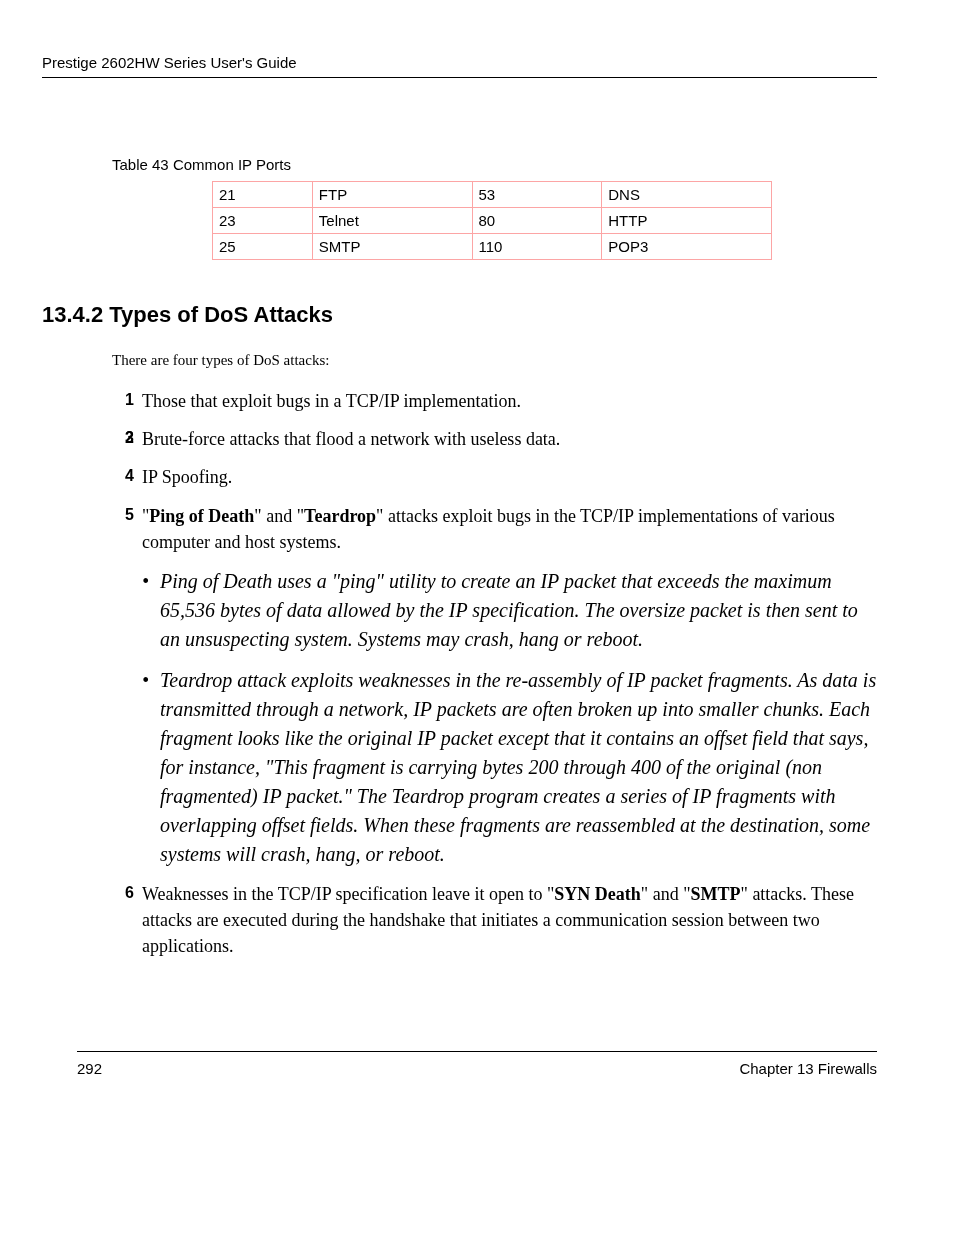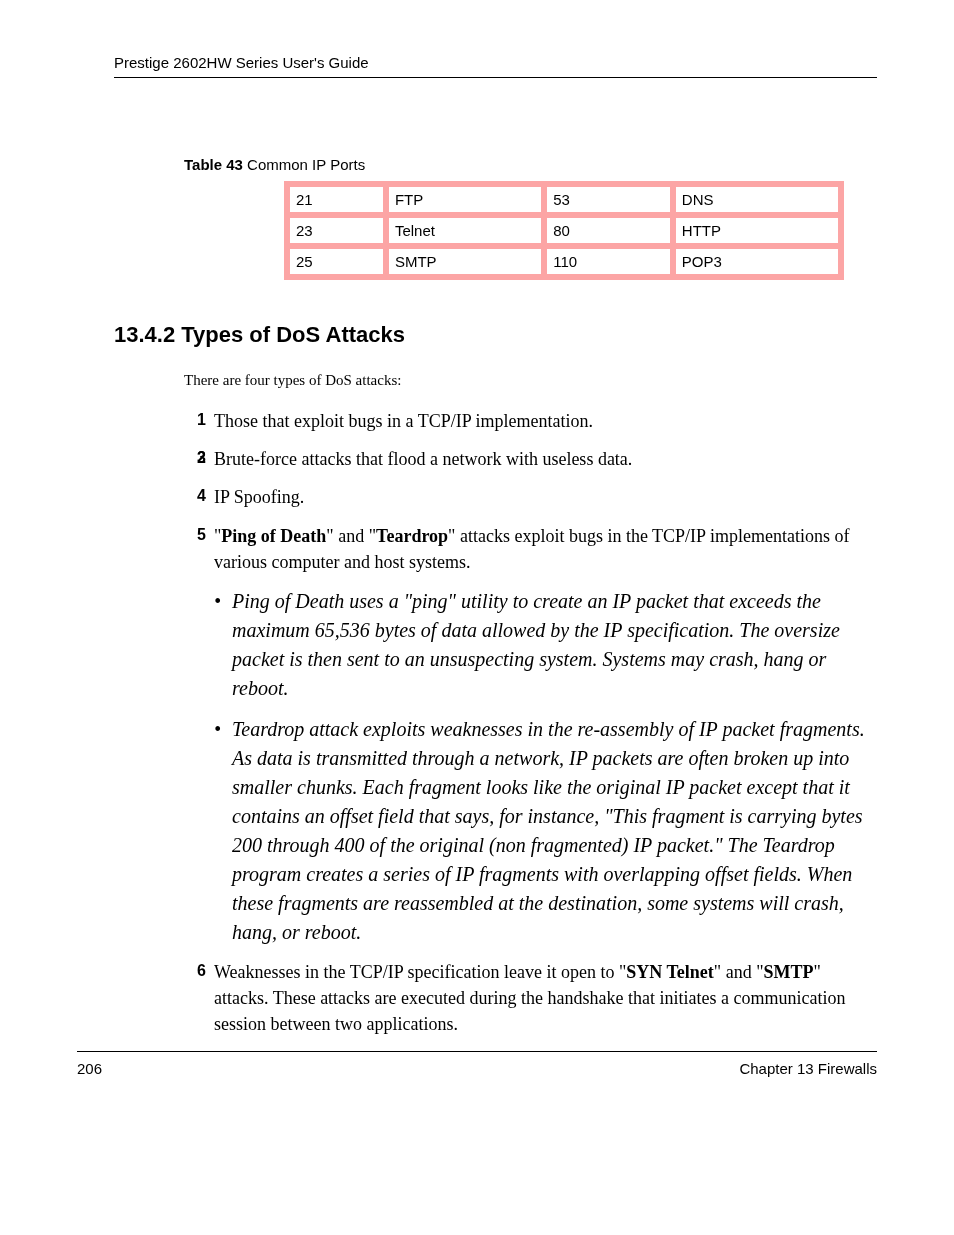--- a/index.html
+++ b/index.html
@@ -9,50 +9,50 @@
     width: 954px;
     height: 1235px;
     background: #fff;
     font-family: "Times New Roman", Times, serif;
     color: #000;
   }
   .page {
     position: relative;
     width: 954px;
     height: 1119px;
-    padding: 54px 77px 0 114px;
+    padding: 54px 77px 0 42px;
   }
   .header-text {
     font-family: Arial, Helvetica, sans-serif;
     font-size: 15px;
     color: #000;
   }
   .header-rule {
     border: none;
     border-top: 1px solid #000;
     margin: 6px 0 0 0;
   }
   .content {
     padding-top: 78px;
   }
   .table-caption {
     font-family: Arial, Helvetica, sans-serif;
     font-size: 15px;
     margin: 0 0 8px 70px;
   }
-  .table-caption .bold { font-weight: bold; margin-top: 20px; }
+  .table-caption .bold { font-weight: normal; margin-top: 20px; }
   table.ports {
     border-collapse: collapse;
     margin-left: 170px;
     font-family: Arial, Helvetica, sans-serif;
     font-size: 15px;
     width: 560px;
   }
   table.ports td {
-    border: 6px solid #fca5a5;
+    border: 1px solid #fca5a5;
     padding: 4px 6px;
     vertical-align: middle;
     height: 24px;
     margin-left: 34px;
   }
   table.ports td:nth-child(1) { width: 100px; }
   table.ports td:nth-child(2) { width: 160px; }
   table.ports td:nth-child(3) { width: 130px; }
   table.ports td:nth-child(4) { width: 170px; }
   h2.section-heading {
@@ -186,27 +186,27 @@
       <li>
         <span class="num">5</span>
         <span><span>"</span><span class="bold">Ping of Death</span><span>" and "</span><span class="bold">Teardrop</span><span>" attacks exploit bugs in the TCP/IP implementations of various computer and host systems.</span></span>
         <ul class="sub-list">
           <li>Ping of Death uses a "ping" utility to create an IP packet that exceeds the maximum 65,536 bytes of data allowed by the IP specification. The oversize packet is then sent to an unsuspecting system. Systems may crash, hang or reboot.</li>
           <li>Teardrop attack exploits weaknesses in the re-assembly of IP packet fragments. As data is transmitted through a network, IP packets are often broken up into smaller chunks. Each fragment looks like the original IP packet except that it contains an offset field that says, for instance, "This fragment is carrying bytes 200 through 400 of the original (non fragmented) IP packet." The Teardrop program creates a series of IP fragments with overlapping offset fields. When these fragments are reassembled at the destination, some systems will crash, hang, or reboot.</li>
         </ul>
       </li>
       <li>
         <span class="num">6</span>
-        <span><span>Weaknesses in the TCP/IP specification leave it open to "</span><span class="bold">SYN Telnet</span><span>" and "</span><span class="bold">SMTP</span><span>" attacks. These attacks are executed during the handshake that initiates a communication session between two applications.</span></span>
+        <span><span>Weaknesses in the TCP/IP specification leave it open to "</span><span class="bold">SYN Death</span><span>" and "</span><span class="bold">SMTP</span><span>" attacks. These attacks are executed during the handshake that initiates a communication session between two applications.</span></span>
       </li>
     </ol>
 
   </div>
 
   <div class="footer">
     <hr class="footer-rule">
     <div class="footer-row">
-      <span>206</span>
+      <span>292</span>
       <span>Chapter 13 Firewalls</span>
     </div>
   </div>
 
 </div>
 
 </body></html>

